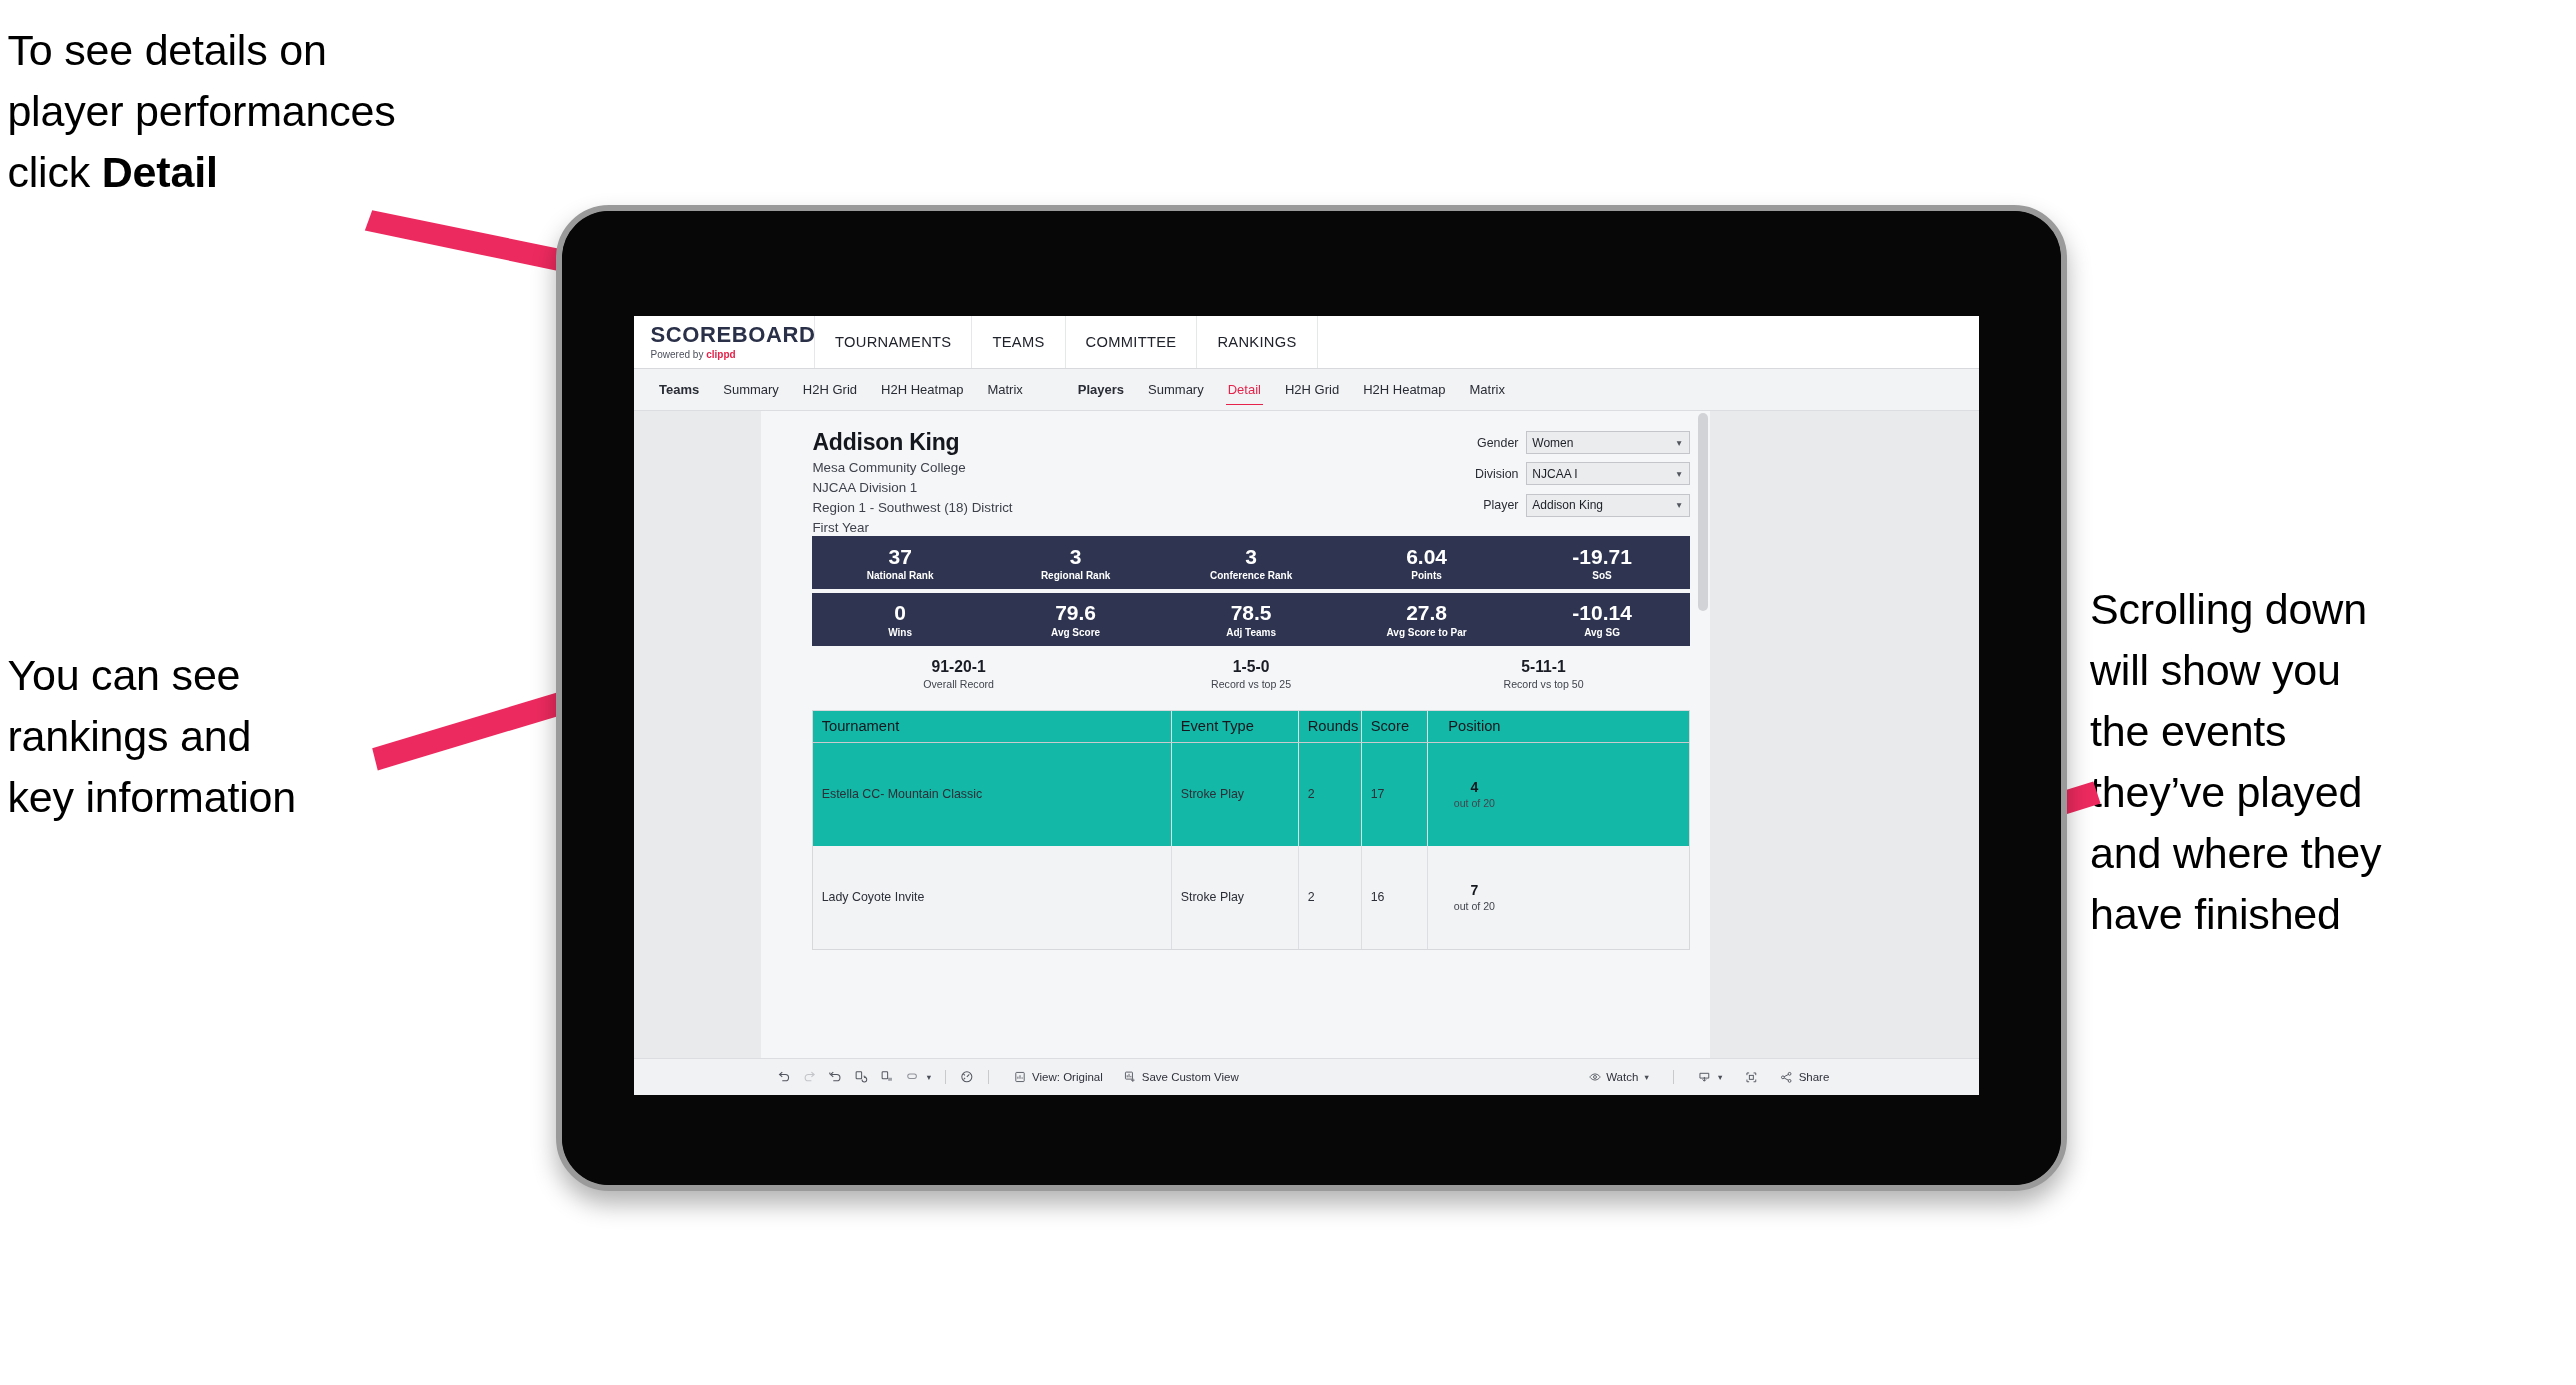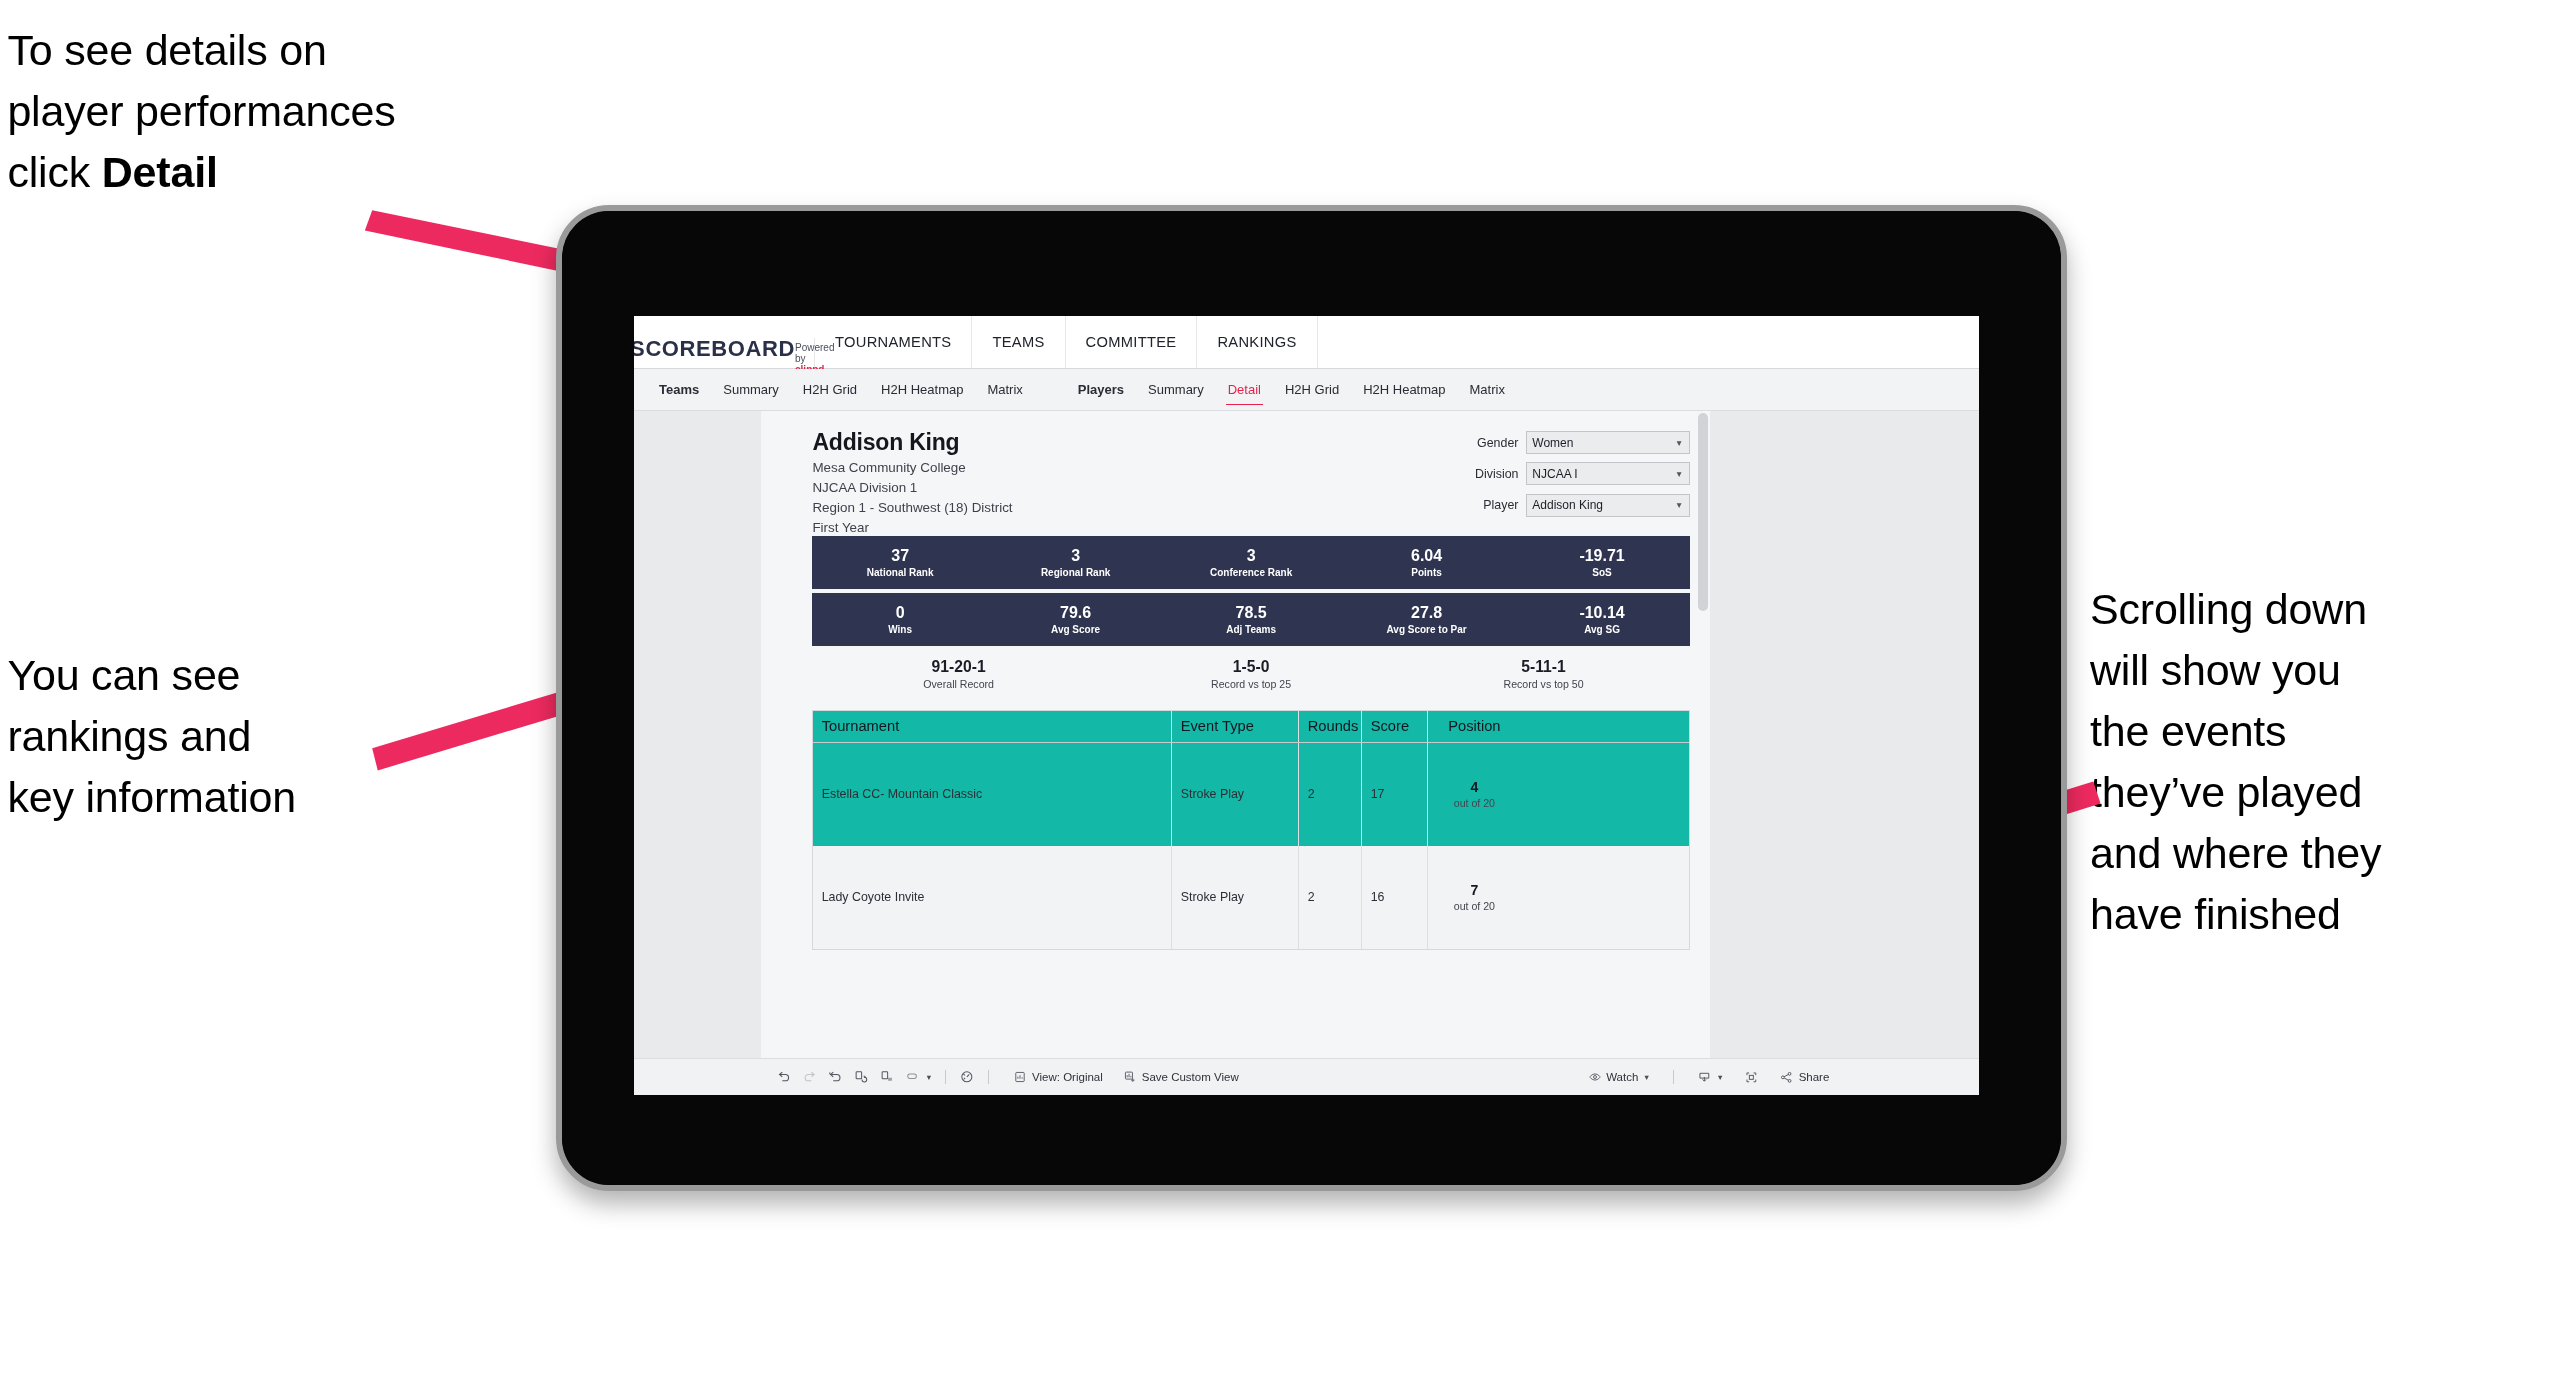--- a/index.html
+++ b/index.html
@@ -54,24 +54,23 @@
     overflow: hidden;
   }
 
   
   .topbar {
     height: 53px; background: #ffffff;
     display: flex; align-items: stretch;
     border-bottom: 1.8px solid #d8d9dc;
   }
   .brand {
-    width: 181px; display: flex; flex-direction: row;
+    width: 181px; display: flex; flex-direction: column;
     justify-content: center; padding-left: 16.6px;
     border-right: 0.9px solid #e6e7e9;
-    margin-top: 22px;
   }
   .brand-title {
     font-family: "Liberation Sans Narrow","Liberation Sans",sans-serif;
     font-weight: 700; font-size: 22px; letter-spacing: 0.6px;
     color: #2b3049; line-height: 1;
   }
   .brand-sub { font-size: 10px; color: #4c4f5c; margin-top: 3.7px; }
   .brand-sub .clippd { color: #e6224a; font-weight: 700; }
   .topnav { display: flex; align-items: center; }
   .topnav-item {
@@ -146,21 +145,21 @@
   .selcaret { font-size: 8.3px; color: #53565f; }
 
   
   .statbar {
     margin: 0 1.8px 0 33px;
     background: #2f3550; display: flex; align-items: center;
     height: 53px;
   }
   .statbar.second { margin-top: 3.7px; }
   .stat { flex: 1; text-align: center; color: #ffffff; }
-  .stat-val { font-size: 16px; font-weight: 700; line-height: 1.12; }
+  .stat-val { font-size: 21px; font-weight: 700; line-height: 1.12; }
   .stat-lbl { font-size: 10px; font-weight: 700; margin-top: 1.8px; }
 
   .recordrow { display: flex; margin: 12px 1.8px 0 33px; }
   .rec { flex: 1; text-align: center; }
   .rec-val { font-size: 15.7px; font-weight: 700; color: #1b1d26; line-height: 1.15; }
   .rec-lbl { font-size: 10.6px; color: #41444e; margin-top: 1.8px; }
 
   
   .tbl { margin: 20px 1.8px 0 33px; border: 0.9px solid #d7d8dc; background:#14b8a6; }
   .trow { display: flex; }

